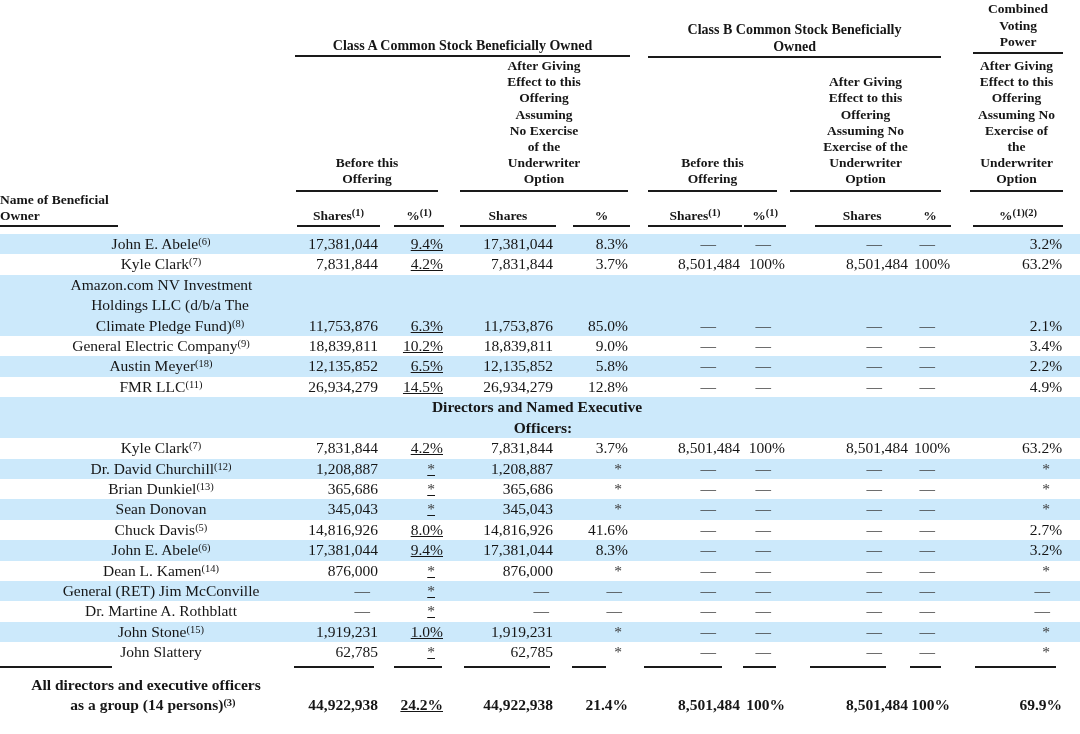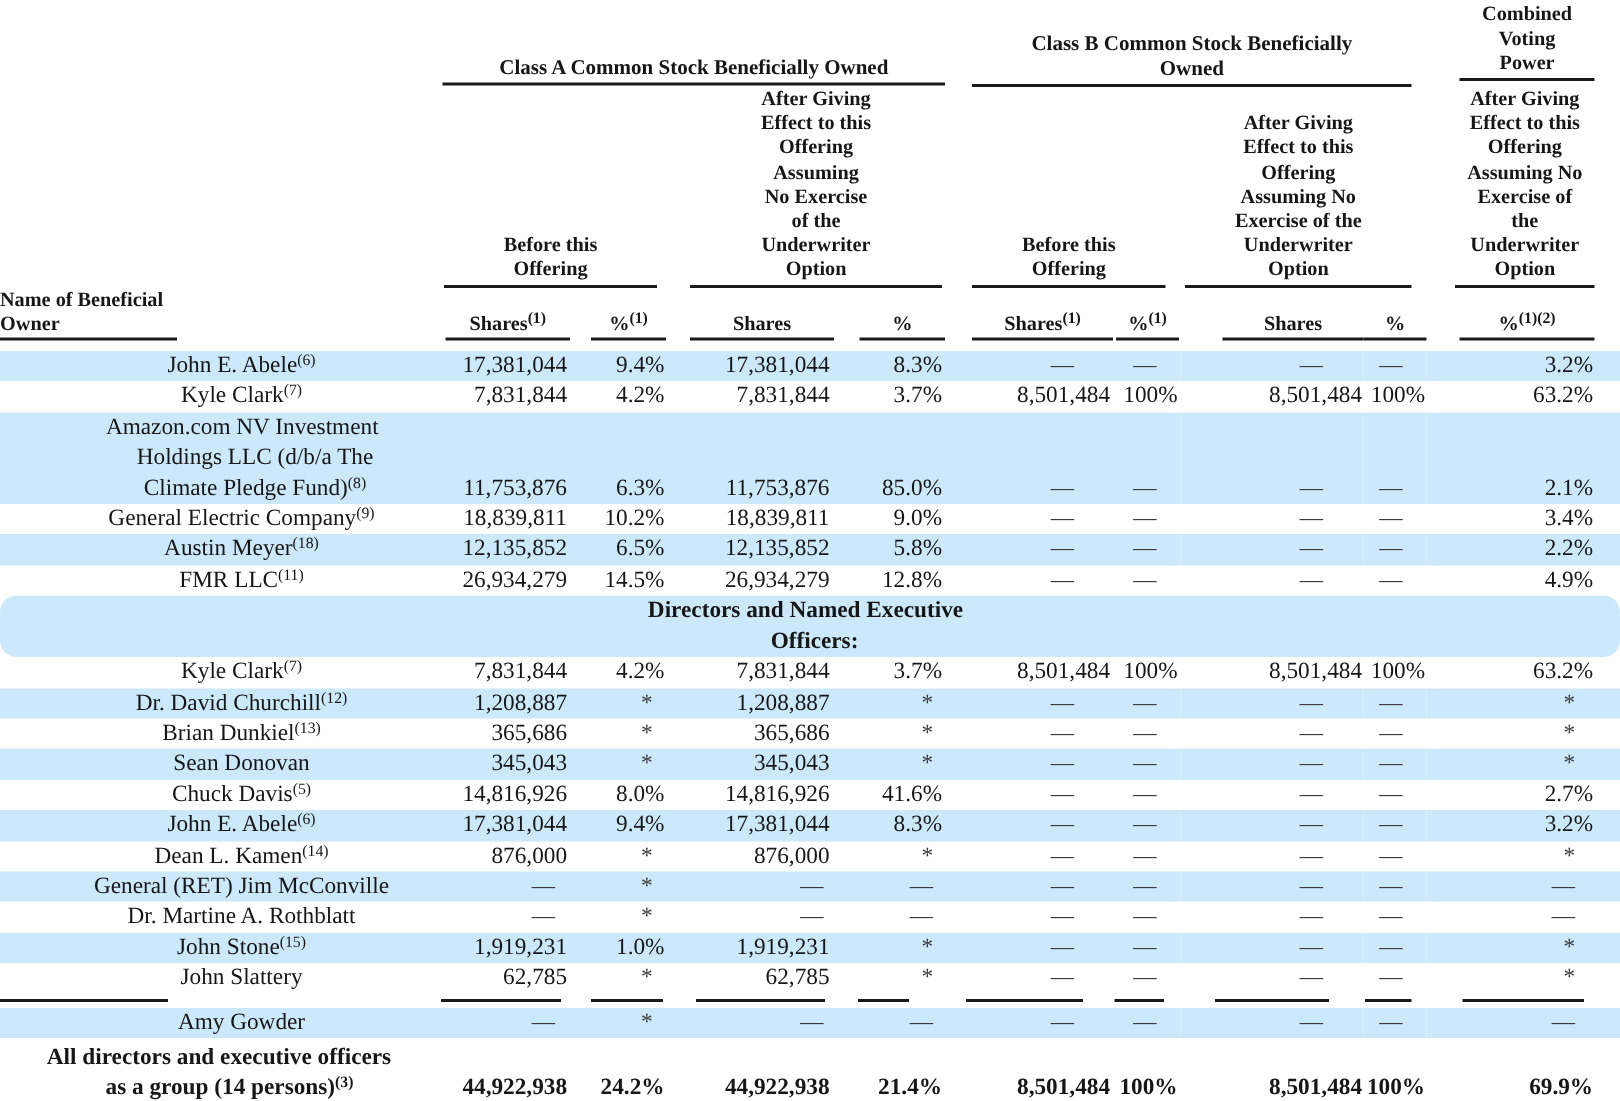--- a/index.html
+++ b/index.html
@@ -45,25 +45,25 @@
   .u9{margin:0 17px 0 22px;}
   .nameh{width:118px;border-bottom:2px solid var(--line);font-size:13.5px;line-height:16.2px;
          white-space:pre-line;text-align:left;font-weight:bold;padding-bottom:1px;}
 
   
   tbody tr{line-height:20.4px;font-size:15.5px;}
   tbody td{padding:0;vertical-align:bottom;}
   tr.shade{background:var(--stripe);}
   td.name{white-space:pre-line;padding-left:30px;text-align:center;}
   td.name.hang{padding-left:48px;text-indent:-17px;}
-  tr.section td.name{font-weight:bold;padding-left:6px;text-indent:-12px;border-radius:11px;}
+  tr.section td.name{font-weight:bold;padding-left:6px;text-indent:-12px;}
   tr.total td{font-weight:bold;padding-top:3px;}
   tr.total td.name{padding-left:14px;text-indent:-14px;}
   td.v{text-align:right;}
-  .c1{padding-right:2px;}.c2{padding-right:1px;}.c3{padding-right:3px;}
+  .c1{padding-right:2px;}.c2{padding-right:1px;text-decoration:underline;}.c3{padding-right:3px;}
   .c4{padding-right:2px;}.c5{padding-right:2px;}.c6{padding-right:2px;}
   .c7{padding-right:1px;}.c8{padding-right:1px;}.c9{padding-right:18px;}
   td.sym span{color:#3a3a3a;}
   .c1.sym span{margin-right:8px;}
   .c2.sym span{margin-right:8px;}
   .c3.sym span{margin-right:4px;}
   .c4.sym span{margin-right:6px;}
   .c5.sym span{margin-right:24px;}
   .c6.sym span{margin-right:14px;}
   .c7.sym span{margin-right:26px;}
@@ -430,32 +430,20 @@
         <td>
           <div class="rule r7"></div>
         </td>
         <td>
           <div class="rule r8"></div>
         </td>
         <td>
           <div class="rule r9"></div>
         </td>
       </tr>
-      <tr class="shade data">
-        <td class="name"><span>Amy Gowder</span></td>
-        <td class="v c1 sym"><span>—</span></td>
-        <td class="v c2 sym"><span>*</span></td>
-        <td class="v c3 sym"><span>—</span></td>
-        <td class="v c4 sym"><span>—</span></td>
-        <td class="v c5 sym"><span>—</span></td>
-        <td class="v c6 sym"><span>—</span></td>
-        <td class="v c7 sym"><span>—</span></td>
-        <td class="v c8 sym"><span>—</span></td>
-        <td class="v c9 sym"><span>—</span></td>
-      </tr>
       <tr class="total">
         <td class="name"><span>All directors and executive officers
 as a group (14 persons)</span><sup>(3)</sup></td>
         <td class="v c1"><span>44,922,938</span></td>
         <td class="v c2"><span>24.2%</span></td>
         <td class="v c3"><span>44,922,938</span></td>
         <td class="v c4"><span>21.4%</span></td>
         <td class="v c5"><span>8,501,484</span></td>
         <td class="v c6"><span>100%</span></td>
         <td class="v c7"><span>8,501,484</span></td>

